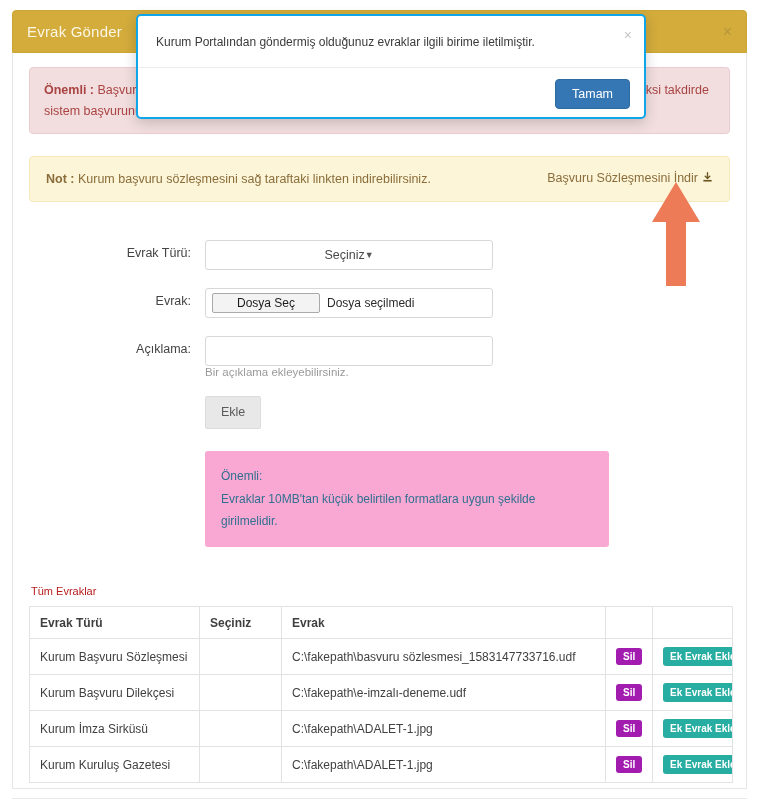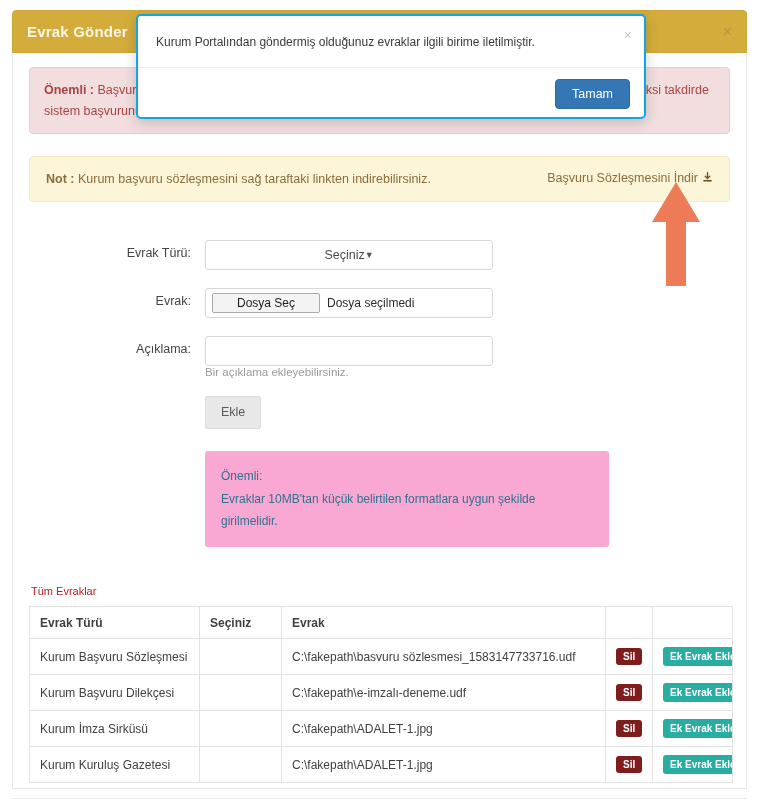--- a/index.html
+++ b/index.html
@@ -26,21 +26,20 @@
     border: 1px solid #cda735;
     border-radius: 4px 4px 0 0;
     display: flex;
     align-items: center;
     padding: 0 14px;
   }
   .panel-title {
     color: #fdf6e3;
     font-size: 15px;
     letter-spacing: .2px;
-    font-weight: bold;
   }
   .panel-close {
     margin-left: auto;
     color: #b2923c;
     font-size: 16px;
     line-height: 1;
     cursor: pointer;
     opacity: .85;
   }
 
@@ -186,21 +185,21 @@
   }
   .tbl th { font-weight: bold; height: 32px; }
   .tbl td { height: 29px; }
   .c-type { width: 170px; }
   .c-desc { width: 82px; }
   .c-file { width: 324px; }
   .c-del  { width: 47px; text-align: center !important; }
   .c-add  { width: 80px; }
   .btn-sil {
     display: inline-block;
-    background: #7f1d1d;
+    background: #a21caf;
     color: #fff;
     font-size: 10px;
     font-weight: bold;
     padding: 3px 7px;
     border-radius: 3px;
     cursor: pointer;
   }
   .btn-ek {
     display: inline-block;
     background: #27ada1;

